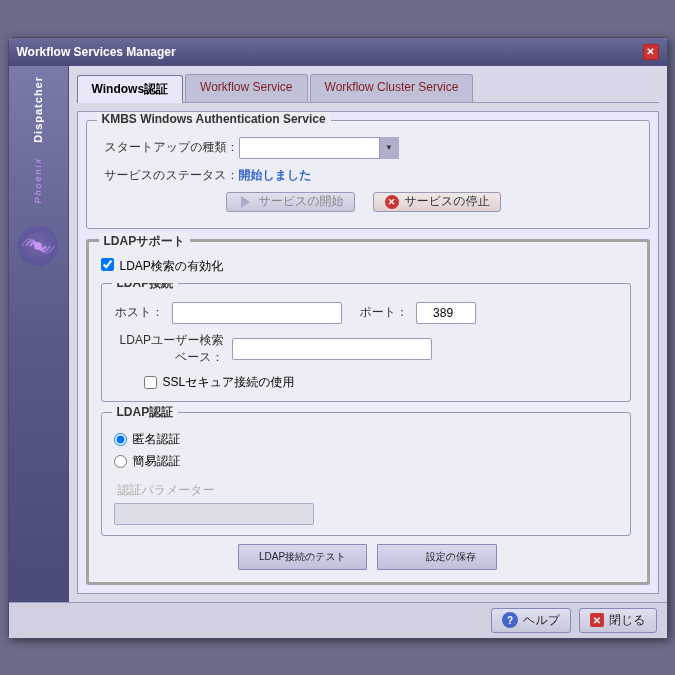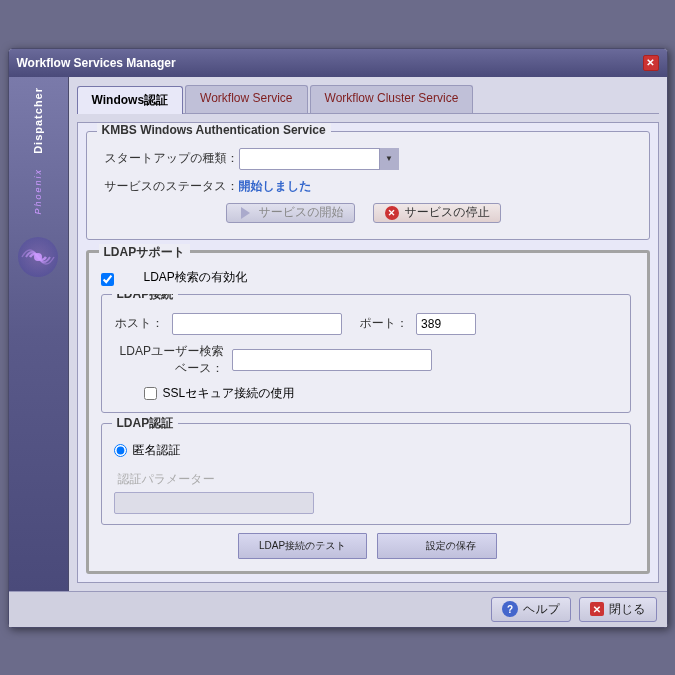--- a/index.html
+++ b/index.html
@@ -256,23 +256,22 @@
       top: -9px;
       left: 10px;
       background: #ededf5;
       padding: 0 5px;
       font-size: 12px;
       font-weight: bold;
       color: #333;
     }
     .checkbox-row {
       display: flex;
-      align-items: flex-end;
+      align-items: flex-start;
       margin-bottom: 8px;
-      gap: 24px;
     }
     .checkbox-row input[type=checkbox] {
       margin-right: 6px;
     }
     .scrollable-area {
       flex: 1;
       overflow-y: auto;
       overflow-x: hidden;
       padding-right: 4px;
     }
@@ -290,21 +289,21 @@
       left: 10px;
       background: #ededf5;
       padding: 0 5px;
       font-size: 12px;
       font-weight: bold;
       color: #333;
     }
     .text-input {
       border: 1px solid #9999bb;
       border-radius: 2px;
-      padding: 2px 4px;
+      padding: 2px 16px;
       background: white;
       font-size: 12px;
       height: 22px;
     }
     .port-input {
       width: 60px;
     }
     .host-input {
       width: 170px;
     }
@@ -528,20 +527,24 @@
                 <span style="margin-left: 6px;">SSLセキュア接続の使用</span>
               </div>
             </div>
 
             <div class="ldap-auth-group">
               <span class="ldap-auth-legend">LDAP認証</span>
               <div class="radio-row" style="margin-top: 8px;">
                 <input type="radio" name="auth" checked="" style="">
                 <span>匿名認証</span>
               </div>
+              <div class="radio-row">
+                <input type="radio" name="auth" style="">
+                <span>簡易認証</span>
+              </div>
               <div class="auth-params-label">認証パラメーター</div>
               <div style="margin-top: 4px;">
                 <input type="text" class="text-input auth-params-input" style="width: 200px; background: rgb(221, 221, 232); border-color: rgb(170, 170, 204);">
               </div>
             </div>
           </div>
 
           <div class="bottom-buttons">
             <button class="btn-main">LDAP接続のテスト</button>
             <button class="btn-main">設定の保存</button>

